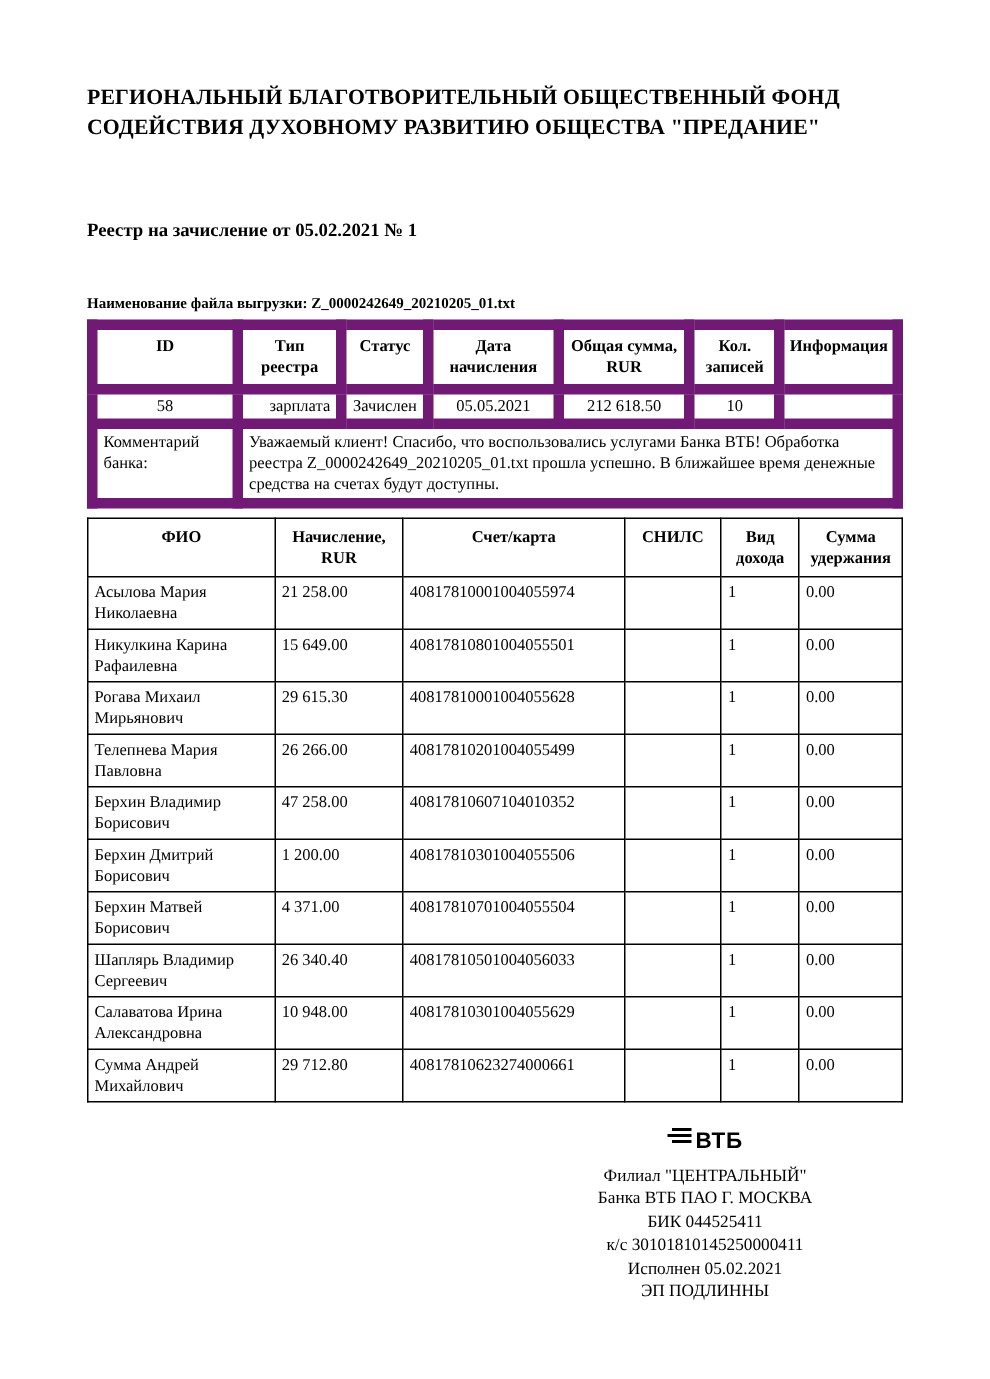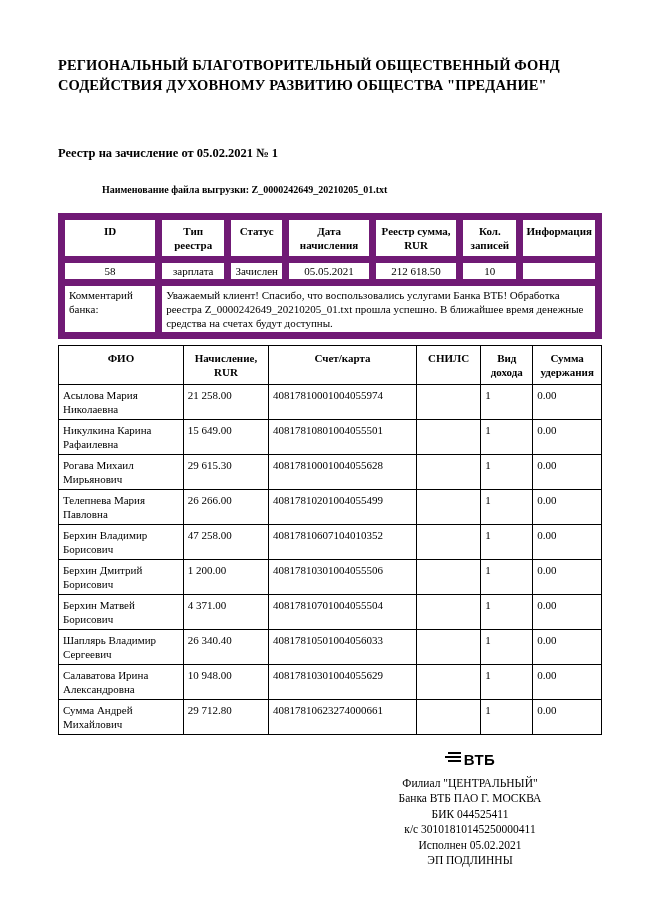--- a/index.html
+++ b/index.html
@@ -36,24 +36,23 @@
   .registry-line {
     position: absolute;
     left: 58px;
     top: 146px;
     font-size: 12.5px;
     font-weight: bold;
   }
   .file-line {
     position: absolute;
     left: 58px;
-    top: 184px;
+    top: 197px;
     font-size: 10px;
     font-weight: bold;
-    margin-left: 44px;
   }
   table {
     border-collapse: collapse;
     font-family: "Liberation Serif", serif;
   }
   .tbl-summary {
     position: absolute;
     left: 58px;
     top: 213px;
     width: 544px;
@@ -69,21 +68,21 @@
     text-align: center;
     font-weight: bold;
     line-height: 14px;
     padding: 4px 3px;
   }
   .tbl-summary td.c {
     text-align: center;
     margin-top: 12px;
   }
   .tbl-summary td.num {
-    text-align: center;
+    text-align: right;
     margin-top: 40px;
   }
   .comment-label {
     width: 86px;
     line-height: 14px;
   }
   .comment-text {
     line-height: 14px;
     text-align: left;
   }
@@ -180,21 +179,21 @@
       <col class="col-sum">
         <col class="col-cnt">
         <col class="col-info">
     </colgroup>
     <thead>
       <tr>
         <th>ID</th>
         <th>Тип реестра</th>
         <th>Статус</th>
         <th>Дата начисления</th>
-        <th>Реестр сумма, RUR</th>
+        <th>Общая сумма, RUR</th>
         <th>Кол. записей</th>
         <th>Информация</th>
       </tr>
     </thead>
     <tbody>
       <tr>
         <td class="c">58</td>
         <td class="num">зарплата</td>
         <td class="c">Зачислен</td>
         <td class="c">05.05.2021</td>

